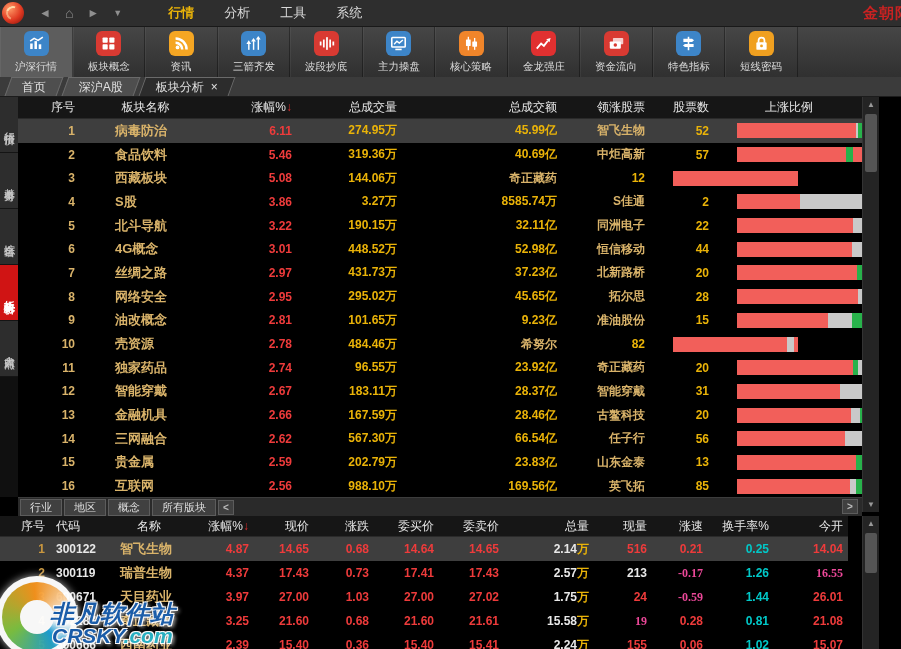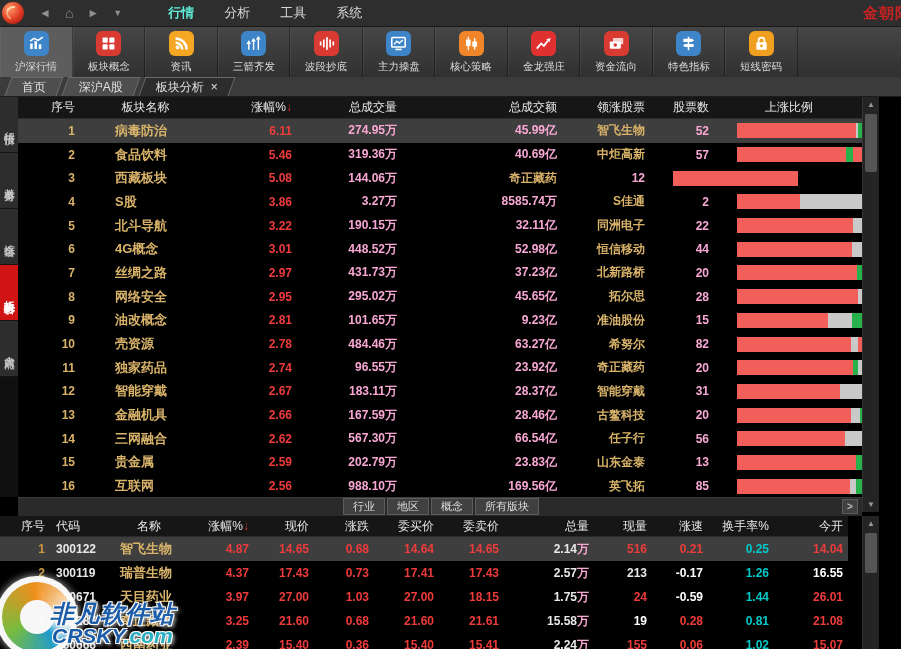--- a/index.html
+++ b/index.html
@@ -11,21 +11,21 @@
   .menubar{position:absolute;left:0;top:0;width:901px;height:26px;background:#2e2e2e;
            border-bottom:1px solid #191919;display:flex;align-items:center;}
   .applogo{width:22px;height:22px;border-radius:50%;margin:0 8px 0 2px;position:relative;
            background:radial-gradient(circle at 35% 30%,#ff9a66,#e03a22 55%,#8c130c 95%);}
   .applogo::after{content:"";position:absolute;inset:4px;border:2.5px solid transparent;
            border-top-color:#ffd9a8;border-left-color:rgba(255,217,168,.55);border-radius:50%;transform:rotate(-25deg);}
   .navico{color:#8f8f8f;font-size:12px;margin:0 7px;line-height:26px;}
   .navico.home{font-size:14px;}
   .navico.drop{font-size:9px;}
   .menu-item{color:#d8d8d8;font-size:13px;padding:0 15px;line-height:26px;cursor:default;}
-  .menu-item.active{color:#5eead4;font-weight:bold;}
+  .menu-item.active{color:#eab308;font-weight:bold;}
   .brand{position:absolute;right:-10px;top:4px;color:#c92222;font-size:15px;font-weight:bold;letter-spacing:1px;white-space:nowrap;}
 
   
   .toolbar{position:absolute;left:0;top:27px;width:901px;height:50px;
            background:linear-gradient(#464646,#303030);display:flex;}
   .toolbtn{width:72.5px;height:50px;display:flex;flex-direction:column;align-items:center;
            justify-content:center;gap:3px;box-shadow:inset -1px 0 0 rgba(0,0,0,.35),inset 1px 0 0 rgba(255,255,255,.05);}
   .toolbtn.active{background:#5d5d5d;}
   .tb-icon{width:25px;height:25px;border-radius:6px;display:flex;align-items:center;justify-content:center;}
   .tb-icon svg{width:19px;height:19px;display:block;}
@@ -51,35 +51,35 @@
   .sector{position:absolute;left:18px;top:97px;width:848px;height:400px;overflow:hidden;}
   .shead,.srow{display:grid;grid-template-columns:60px 135px 82px 105px 160px 88px 64px 1fr;align-items:center;}
   .shead{height:21px;background:#161616;border-bottom:1px solid #2a2a2a;color:#e8e8e8;font-size:12px;}
   .srow{height:23.7px;font-weight:bold;font-size:12px;}
   .srow.sel{background:#3e3e3e;}
   .tr{text-align:right;padding-right:3px;}
   .tl{text-align:left;}
   .tc{text-align:center;}
   .c-gold{color:#d9b36a;}
   .c-red{color:#ee3b3b;}
-  .c-yel{color:#f9a8d4;}
+  .c-yel{color:#eab308;}
   .c-wht{color:#e8e8e8;}
-  .c-grn{color:#ffffff;}
+  .c-grn{color:#ec4899;font-family:Liberation Serif, serif;}
   .c-cyn{color:#00c8c8;}
   .sname{padding-left:37px;font-size:13px;}
   .sort-arrow{color:#d92b2b;font-weight:bold;}
   .barwrap{display:flex;height:15px;width:125px;margin-left:25px;}
   .barwrap span{height:100%;display:block;}
   .sg-r{background:#f25f5a;}
   .sg-w{background:#c9c9c9;}
   .sg-g{background:#28b24b;}
 
   
   .bstrip{position:absolute;left:18px;top:497px;width:844px;height:19px;background:#2a2a2a;
-          border-top:1px solid #3c3c3c;display:flex;align-items:center;gap:2px;padding-left:2px;box-sizing:border-box;flex-direction:column;}
+          border-top:1px solid #3c3c3c;display:flex;align-items:center;gap:2px;padding-left:2px;box-sizing:border-box;}
   .btab{height:15px;padding:0 9px;background:#404040;border:1px solid #5c5c5c;color:#ddd;font-size:11px;
         display:flex;align-items:center;white-space:nowrap;}
   .bscroll{width:16px;height:15px;background:#404040;border:1px solid #5c5c5c;color:#bbb;font-size:10px;
            display:flex;align-items:center;justify-content:center;font-weight:bold;box-sizing:border-box;}
   .bscroll.right{position:absolute;right:4px;top:1px;}
 
   
   .stock{position:absolute;left:0;top:516px;width:848px;height:133px;overflow:hidden;}
   .khead,.krow{display:grid;grid-template-columns:48px 62px 78px 64px 60px 60px 65px 65px 90px 58px 56px 66px 74px;align-items:center;}
   .khead{height:20px;background:#161616;border-bottom:1px solid #2a2a2a;color:#e8e8e8;font-size:12px;}
@@ -432,21 +432,20 @@
               <span class="sg-w" style="width: 19%;"></span>
               <span class="sg-g" style="width: 8%;"></span>
             </div>
           </div>
         </div>
         <div class="srow">
           <div class="tr c-gold">10</div>
           <div class="tl c-gold sname">壳资源</div>
           <div class="tr c-red">2.78</div>
           <div class="tr c-yel">484.46万</div>
-          <div class="tr c-yel">63.27亿</div>
           <div class="tr c-gold">希努尔</div>
           <div class="tr c-yel">82</div>
           <div>
             <div class="barwrap">
               <span class="sg-r" style="width: 91%;"></span>
               <span class="sg-w" style="width: 6%;"></span>
               <span class="sg-r" style="width: 3%;"></span>
             </div>
           </div>
         </div>
@@ -611,21 +610,21 @@
           <div class="tr c-grn">16.55</div>
         </div>
         <div class="krow">
           <div class="tr kseq">3</div>
           <div class="tl kcode c-wht">600671</div>
           <div class="tl kname c-gold">天目药业</div>
           <div class="tr c-red">3.97</div>
           <div class="tr c-red">27.00</div>
           <div class="tr c-red">1.03</div>
           <div class="tr c-red">27.00</div>
-          <div class="tr c-red">18.15</div>
+          <div class="tr c-red">27.02</div>
           <div class="tr"><span class="c-wht">1.75</span><span class="c-yel">万</span></div>
           <div class="tr c-red">24</div>
           <div class="tr c-grn">-0.59</div>
           <div class="tr c-cyn">1.44</div>
           <div class="tr c-red">26.01</div>
         </div>
         <div class="krow">
           <div class="tr kseq">4</div>
           <div class="tl kcode c-wht">002287</div>
           <div class="tl kname c-gold">奇正藏药</div>

